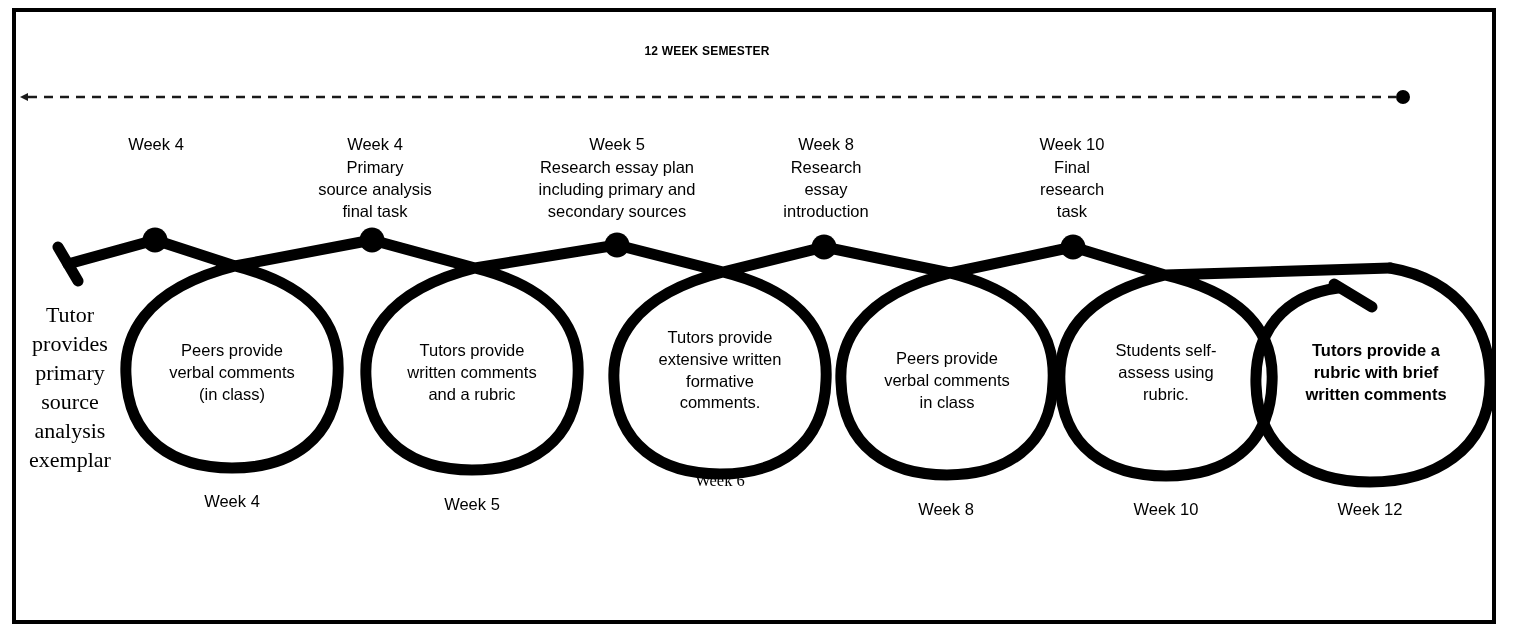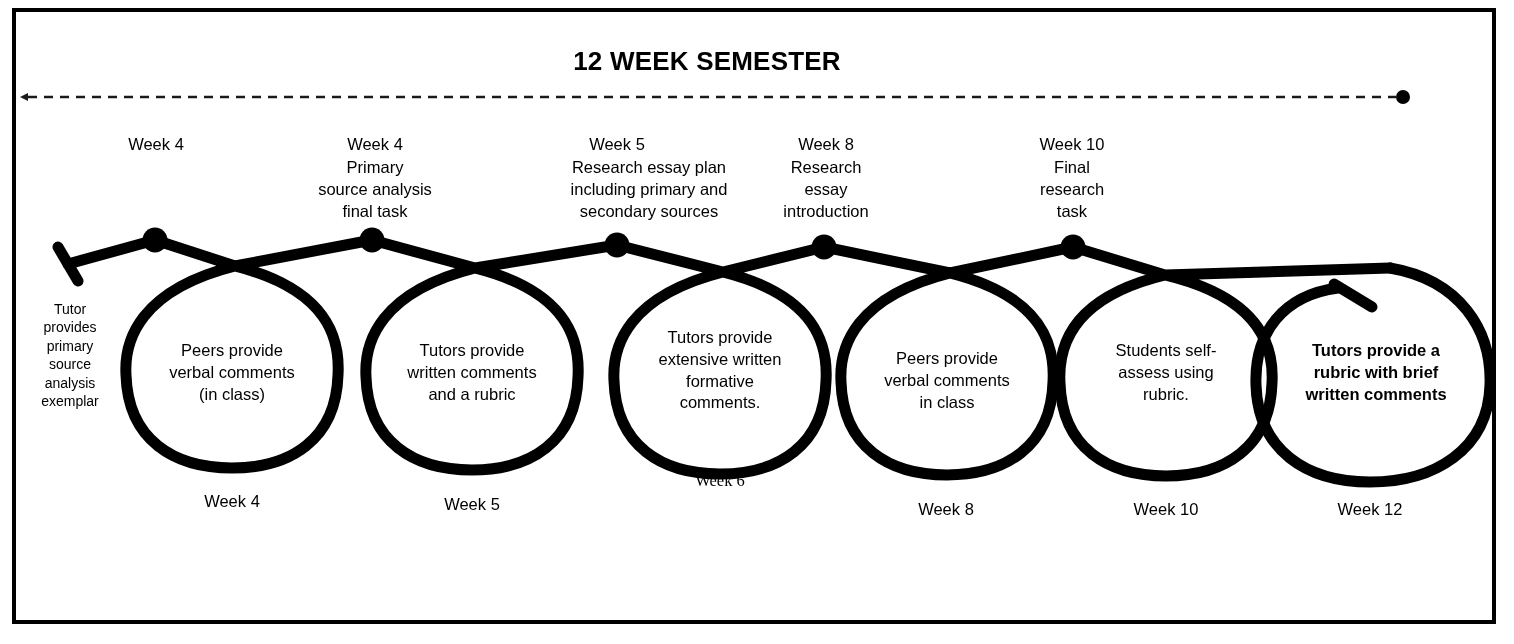--- a/index.html
+++ b/index.html
@@ -37,35 +37,36 @@
   }
   .lbl {
     position: absolute;
     color: #000000;
     text-align: center;
     line-height: 1.32;
     white-space: pre-line;
     pointer-events: none;
   }
   .title {
-    font-size: 26px;
+    font-size: 12px;
     font-weight: bold;
     letter-spacing: 0.2px;
   }
   .milestone {
     font-size: 16.5px;
   }
   .loop-text {
     font-size: 16.5px;
   }
   .week-tag {
     font-size: 16.5px;
   }
   .start-note {
-    font-size: 14px;
+    font-size: 22px;
+    font-family: Liberation Serif, serif;
   }
 </style>
 </head>
 <body>
 
 <div id="stage">
 
   <div id="frame"></div>
 
   <svg id="art" viewBox="0 0 1514 644" xmlns="http://www.w3.org/2000/svg">
@@ -153,21 +154,21 @@
 exemplar</div>
 
   <div class="lbl milestone" style="left:76px; top:134px; width:160px;">Week 4</div>
 
   <div class="lbl milestone" style="left:300px; top:134px; width:150px;">Week 4</div>
   <div class="lbl milestone" style="left:300px; top:157px; width:150px;">Primary
 source analysis
 final task</div>
 
   <div class="lbl milestone" style="left:512px; top:134px; width:210px;">Week 5</div>
-  <div class="lbl milestone" style="left:544px; top:157px; width:210px;text-align:center;">Research essay plan
+  <div class="lbl milestone" style="left:512px; top:157px; width:210px;text-align:center;">Research essay plan
 including primary and
 secondary sources</div>
 
   <div class="lbl milestone" style="left:752px; top:134px; width:148px;">Week 8</div>
   <div class="lbl milestone" style="left:752px; top:157px; width:148px;">Research
 essay
 introduction</div>
 
   <div class="lbl milestone" style="left:998px; top:134px; width:148px;">Week 10</div>
   <div class="lbl milestone" style="left:998px; top:157px; width:148px;">Final

